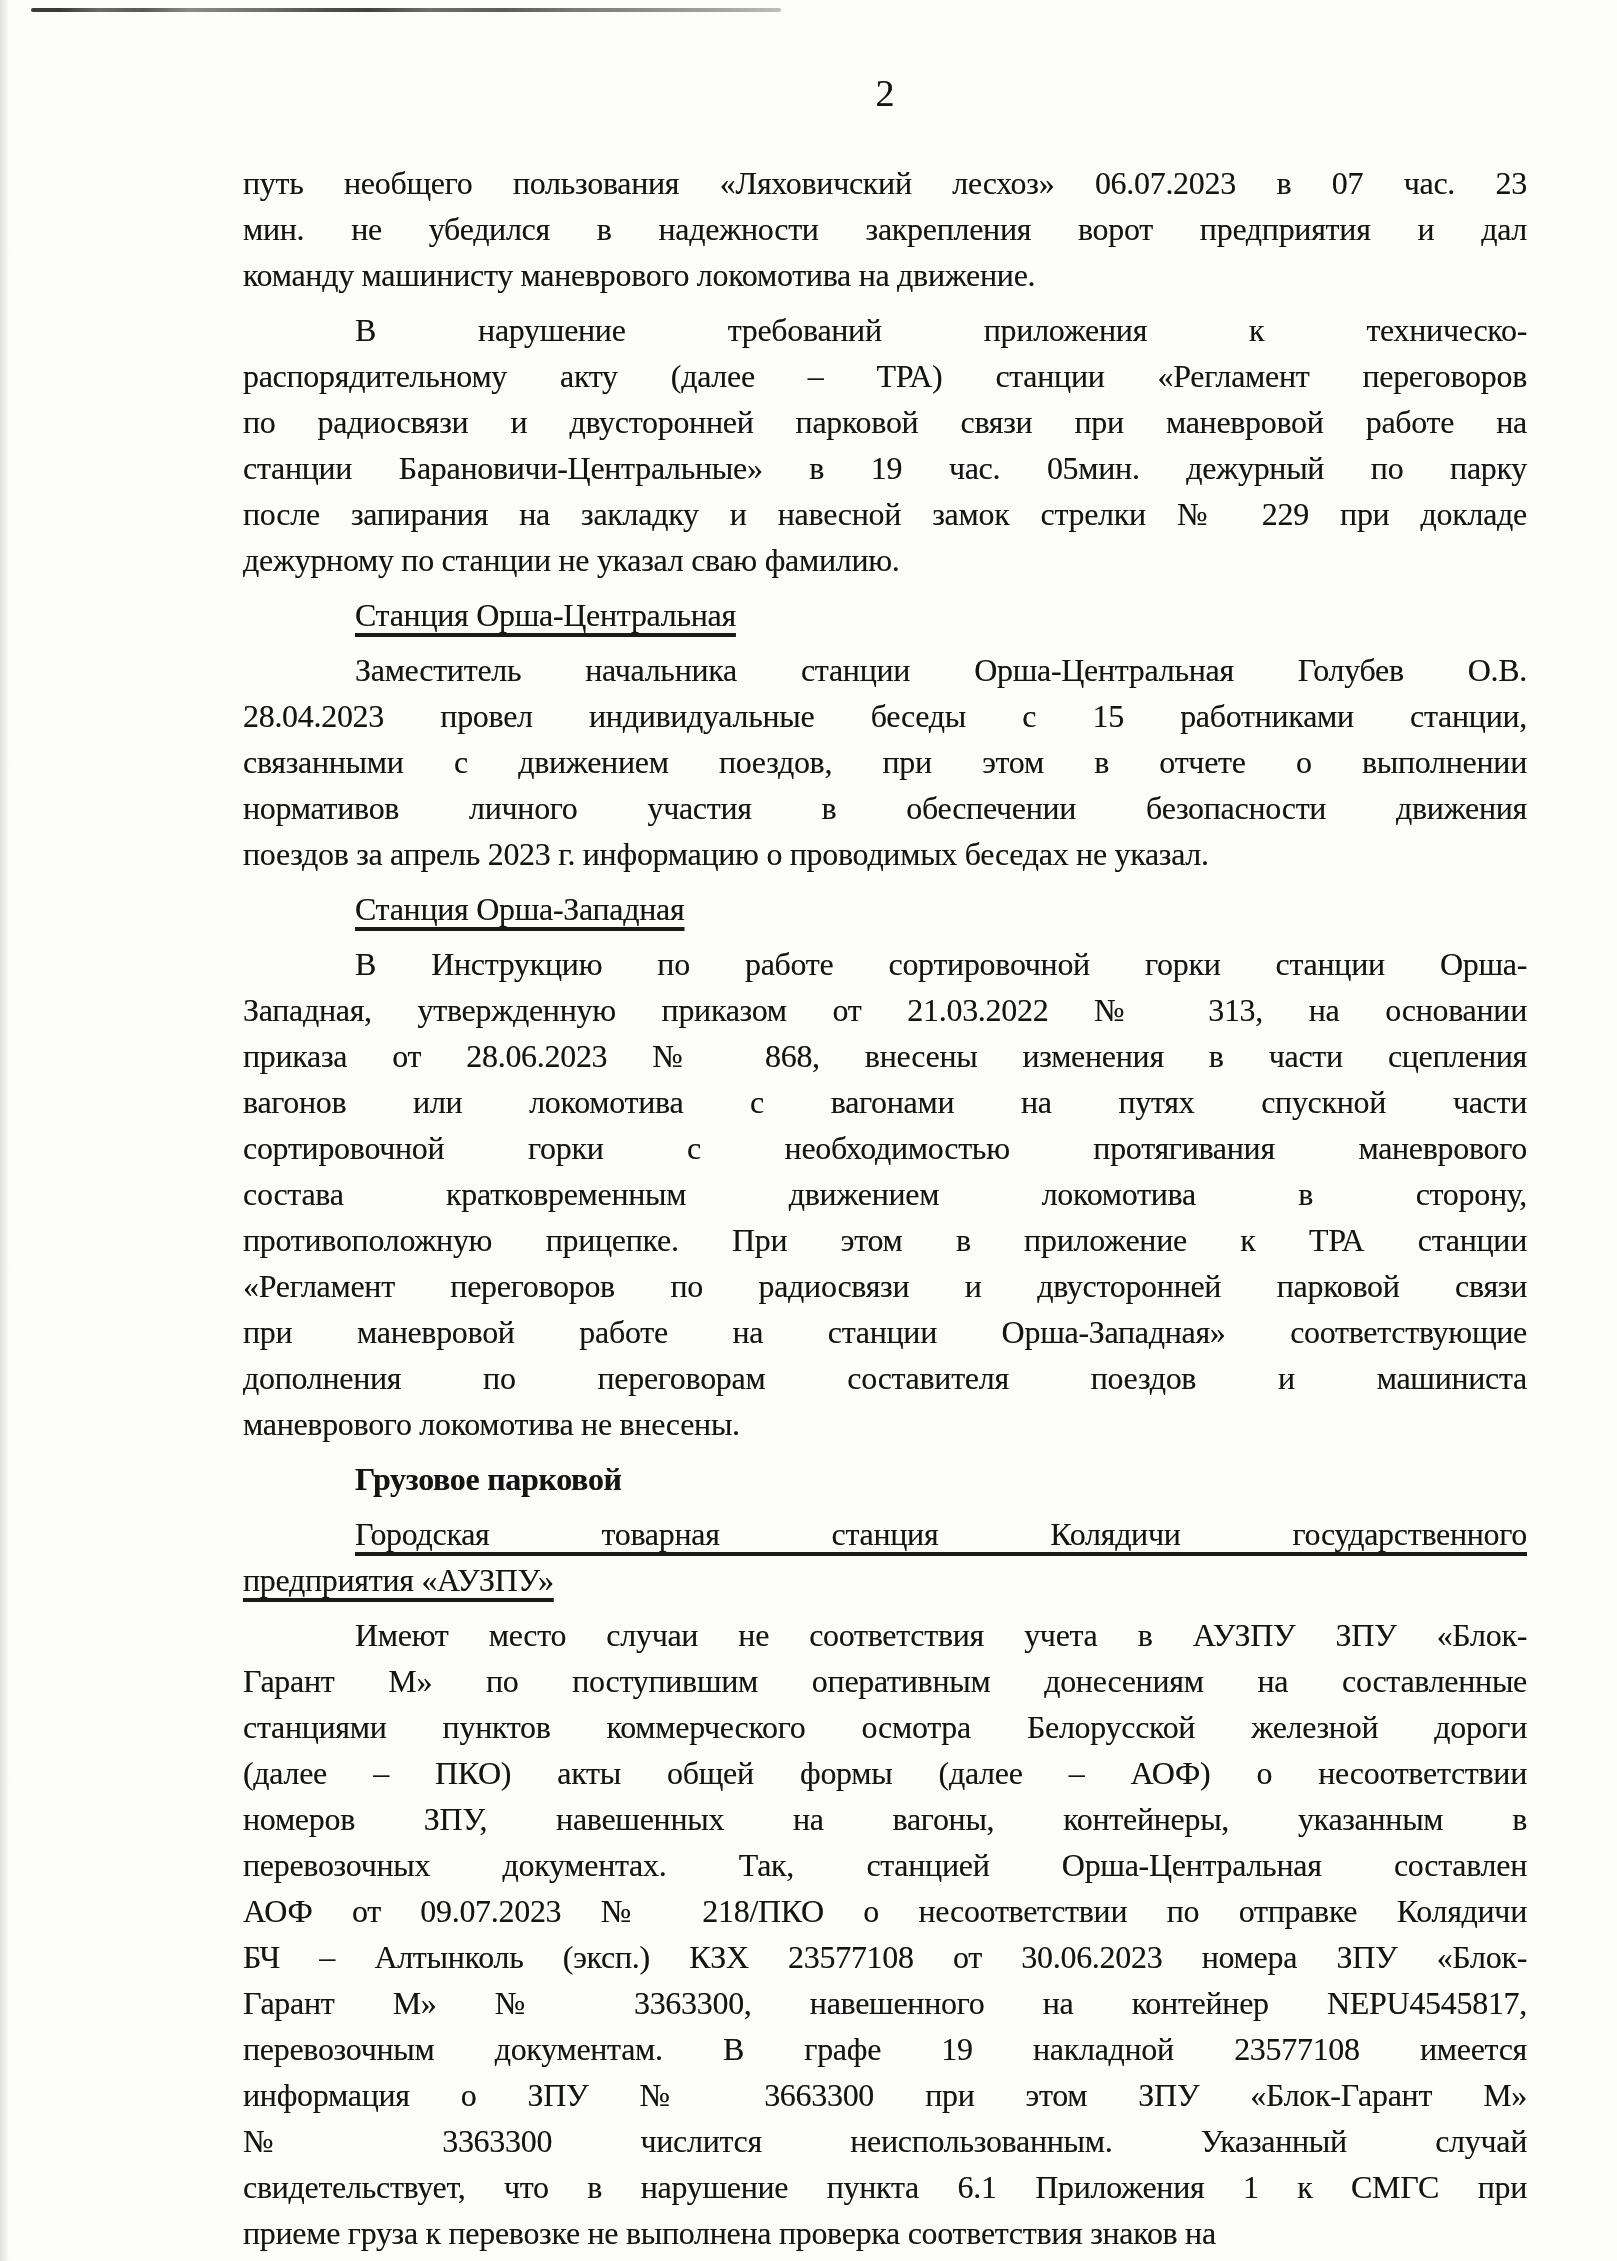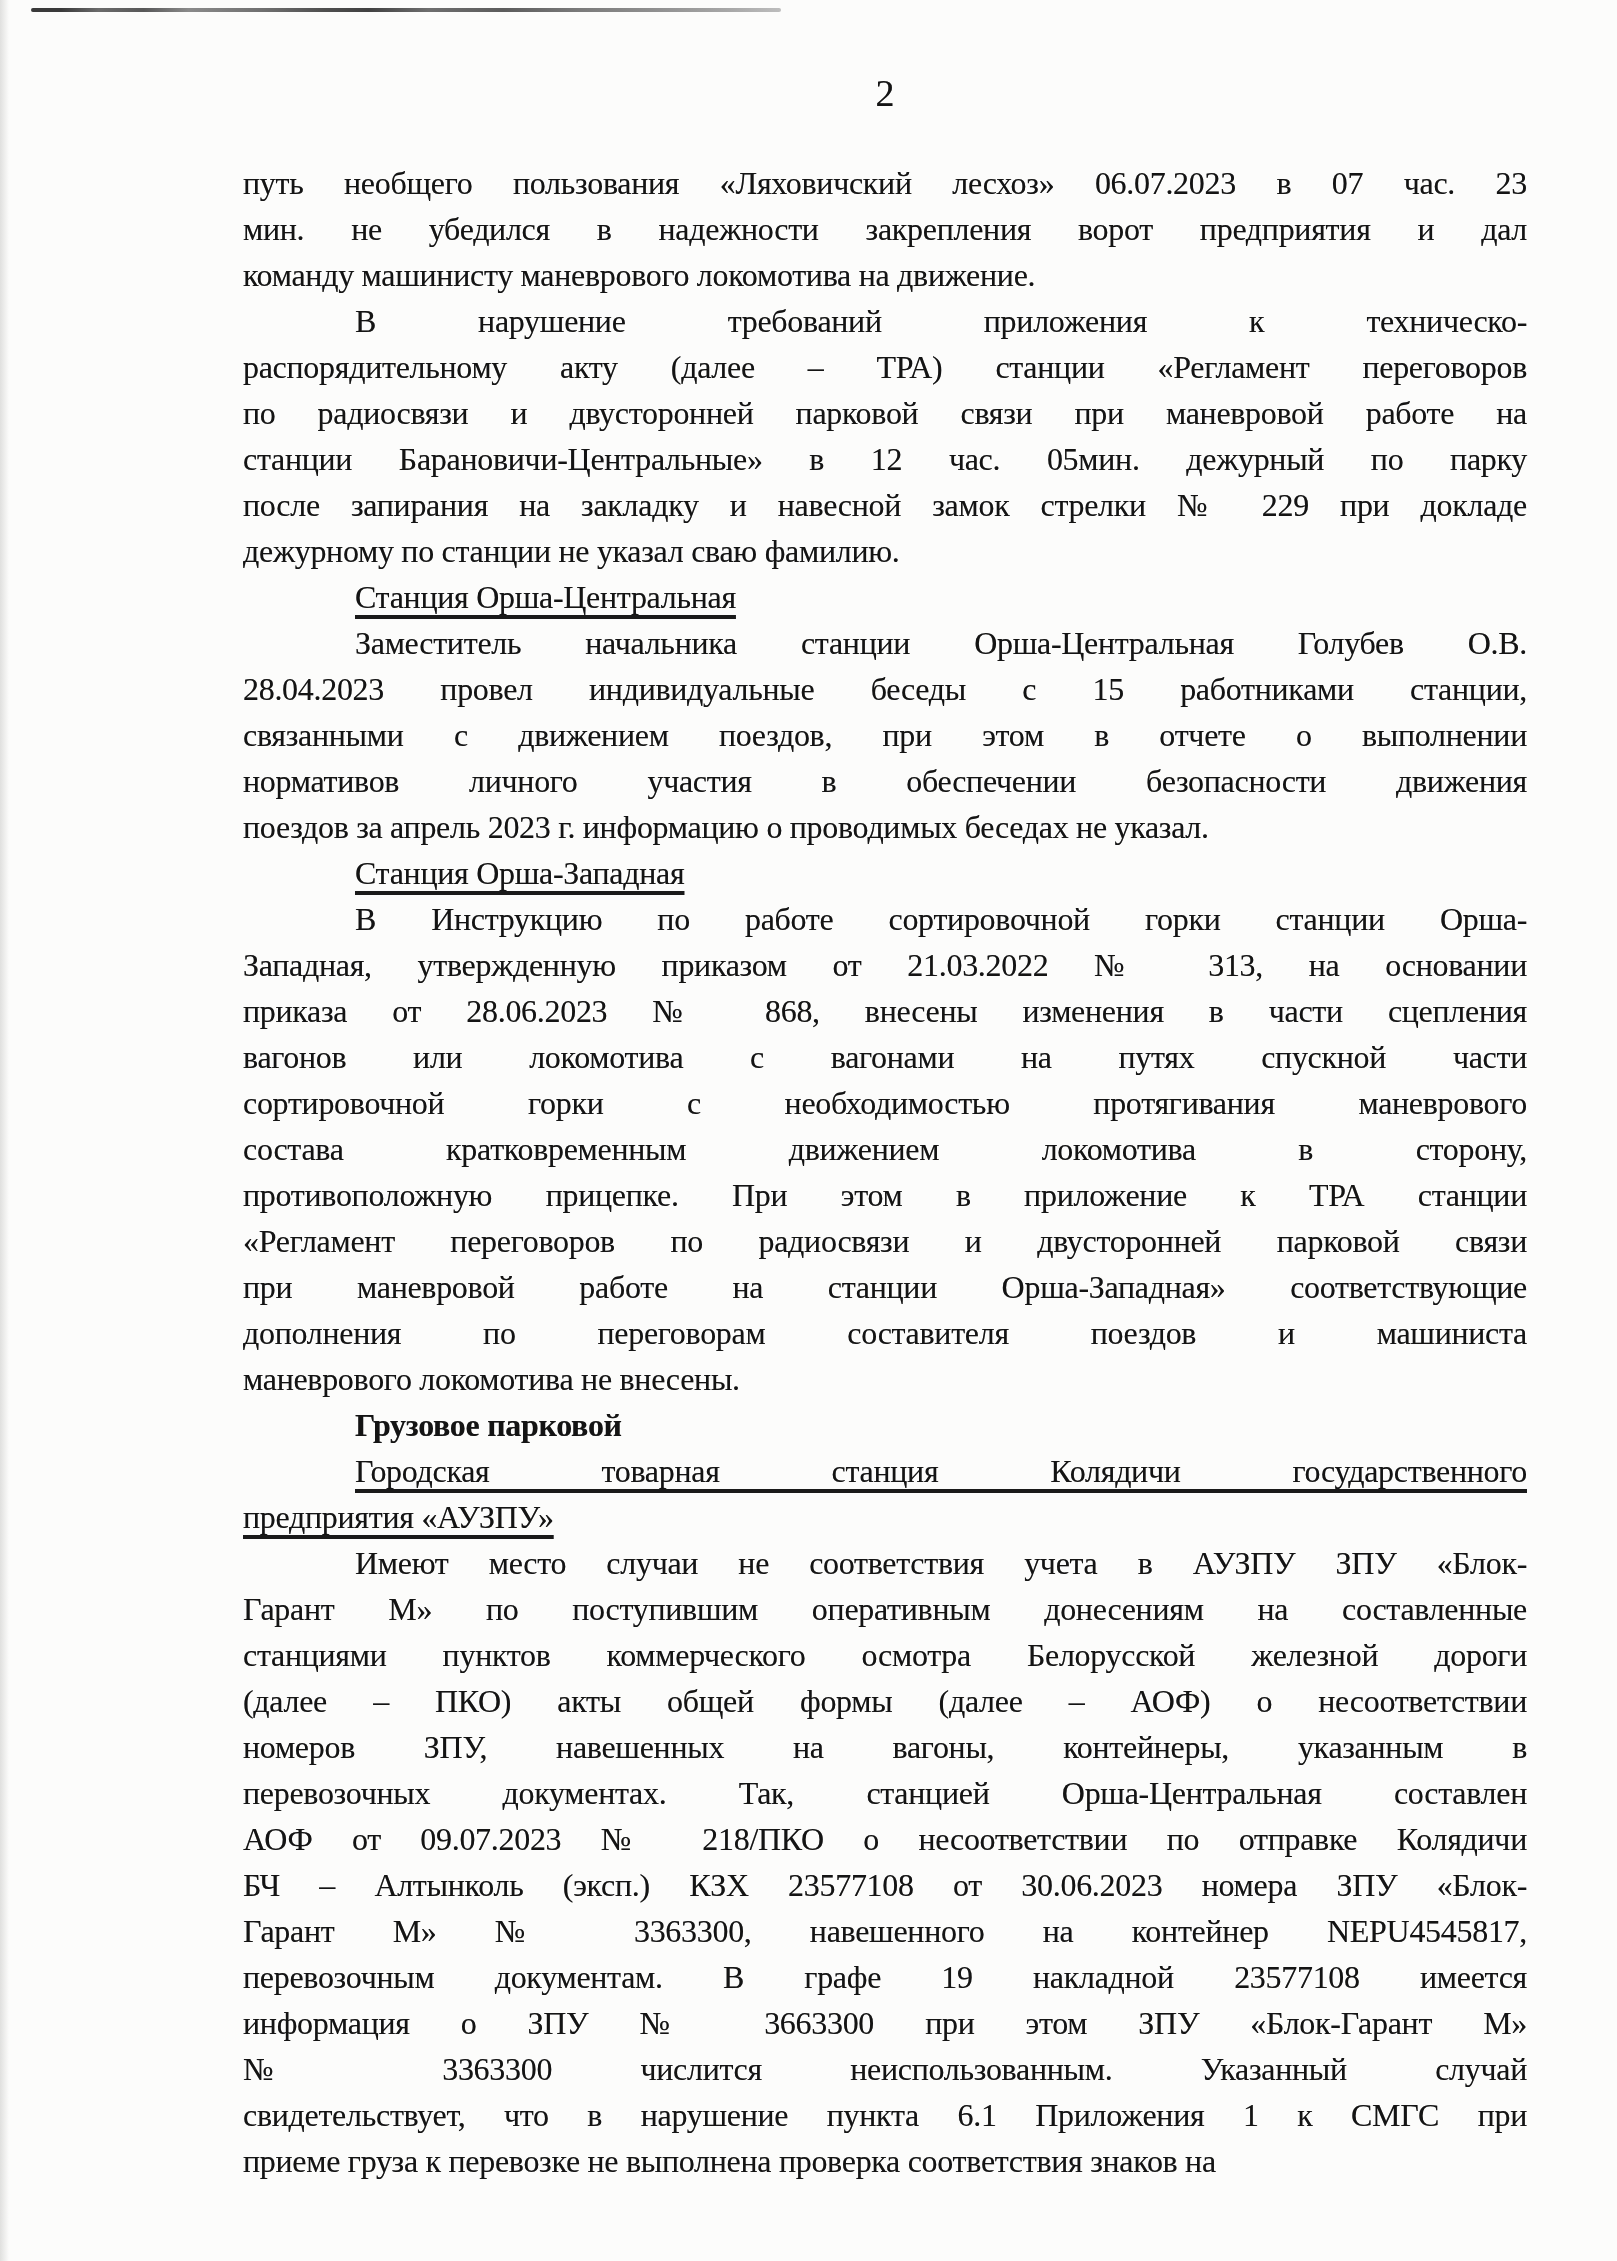--- a/index.html
+++ b/index.html
@@ -30,21 +30,21 @@
     text-shadow:0 0 0.6px rgba(20,20,20,0.5);
   }
   .content{
     position:absolute;left:243px;top:160px;width:1284px;
     font-size:32px;line-height:46px;
     letter-spacing:-0.3px;
     text-shadow:0 0 0.6px rgba(20,20,20,0.45);
   }
   .ln{text-align:justify;}
   .ln.j{text-align-last:justify;}
-  .ln.ind{text-indent:112px;}
+  .ln.ind{text-indent:112px;margin-top:9px;}
   .u{
     text-decoration:underline;
     text-decoration-thickness:3.8px;
     text-underline-offset:7px;
     text-decoration-color:#1a1a1a;
   }
   .b{font-weight:bold;}
 </style>
 </head>
 <body>
@@ -56,21 +56,21 @@
   <div class="content" id="content">
       <div>
         <div class="ln j">путь необщего пользования «Ляховичский лесхоз» 06.07.2023 в 07 час. 23</div>
         <div class="ln j">мин. не убедился в надежности закрепления ворот предприятия и дал</div>
         <div class="ln">команду машинисту маневрового локомотива на движение.</div>
       </div>
       <div>
         <div class="ln j ind">В нарушение требований приложения к техническо-</div>
         <div class="ln j">распорядительному акту (далее – ТРА) станции «Регламент переговоров</div>
         <div class="ln j">по радиосвязи и двусторонней парковой связи при маневровой работе на</div>
-        <div class="ln j">станции Барановичи-Центральные» в 12 час. 05мин. дежурный по парку</div>
+        <div class="ln j">станции Барановичи-Центральные» в 19 час. 05мин. дежурный по парку</div>
         <div class="ln j">после запирания на закладку и навесной замок стрелки № 229 при докладе</div>
         <div class="ln">дежурному по станции не указал сваю фамилию.</div>
       </div>
       <div>
         <div class="ln ind"><span class="u">Станция Орша-Центральная</span></div>
       </div>
       <div>
         <div class="ln j ind">Заместитель начальника станции Орша-Центральная Голубев О.В.</div>
         <div class="ln j">28.04.2023 провел индивидуальные беседы с 15 работниками станции,</div>
         <div class="ln j">связанными с движением поездов, при этом в отчете о выполнении</div>

